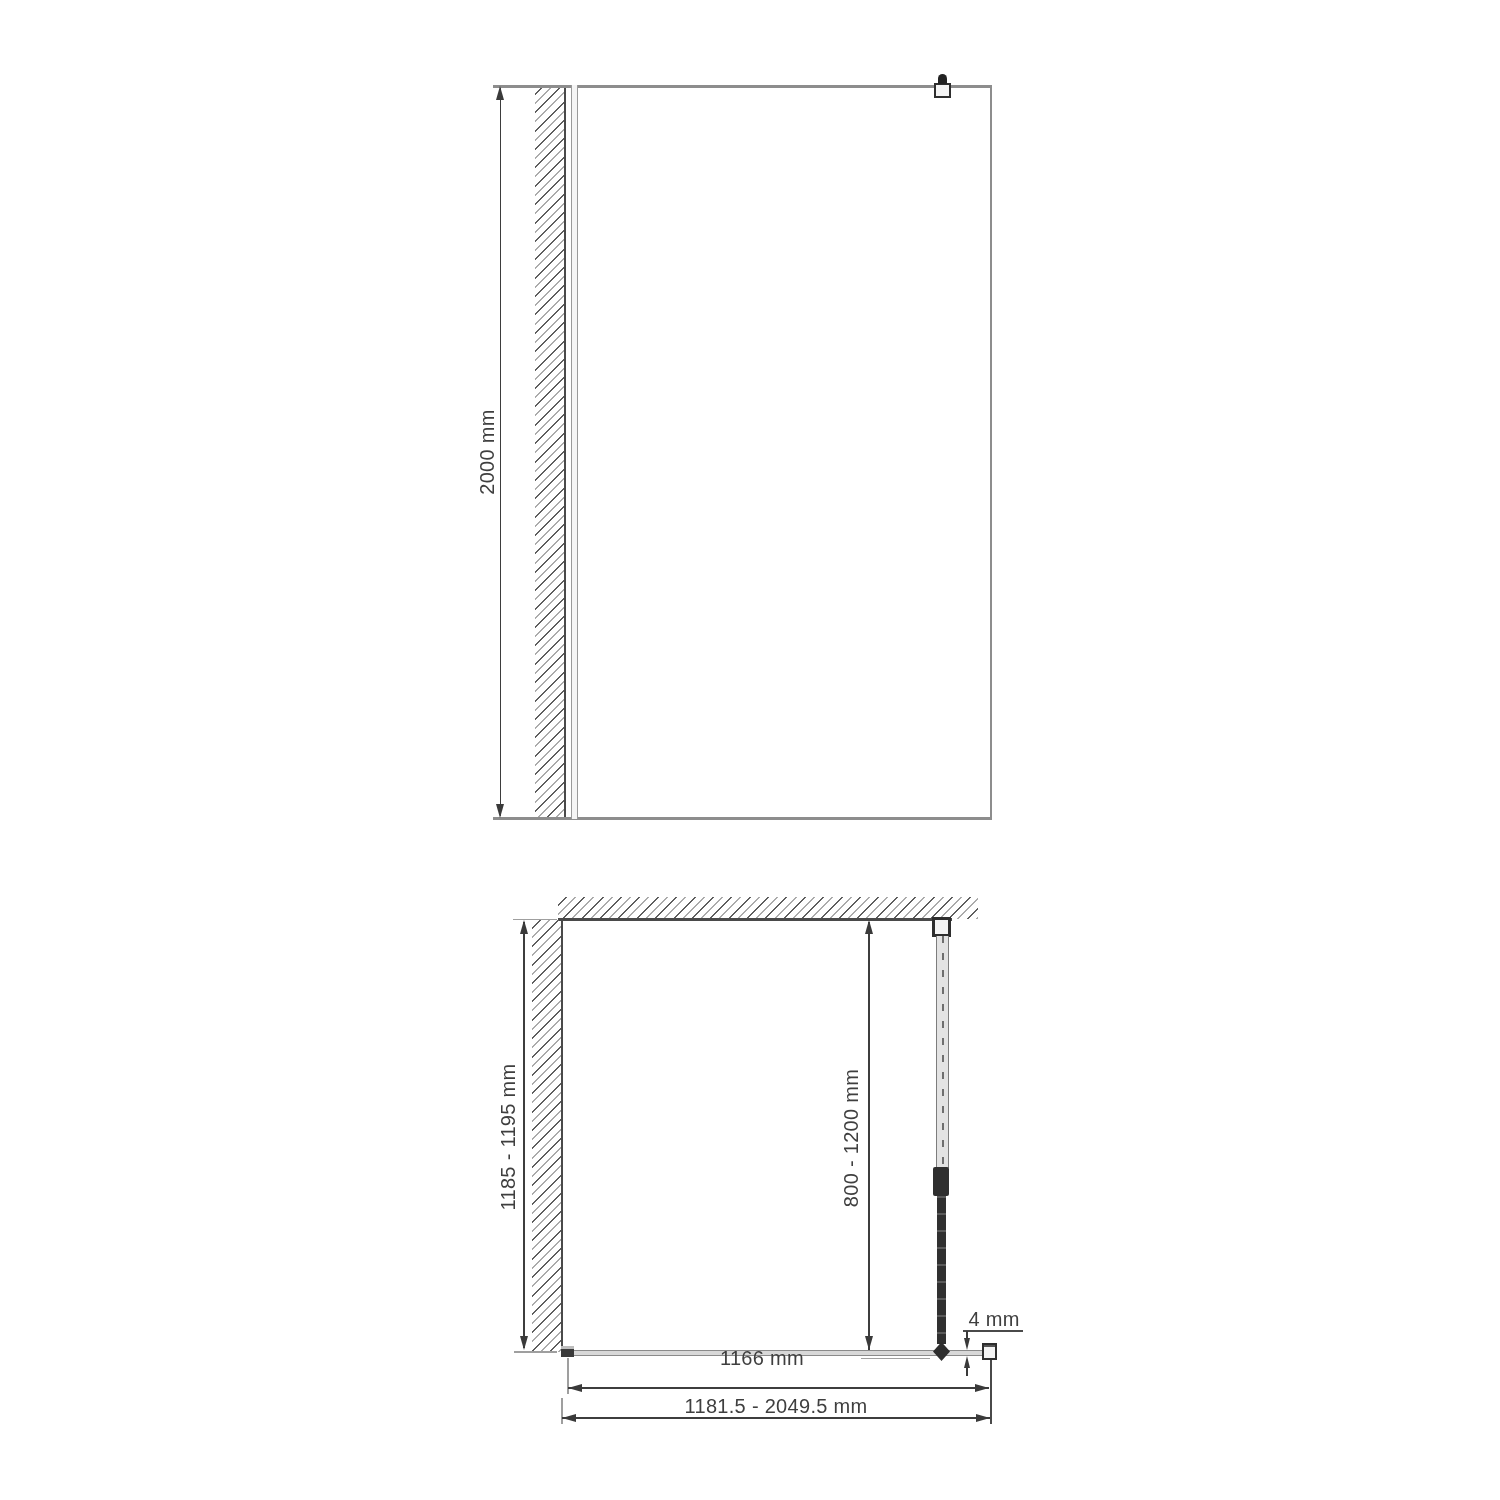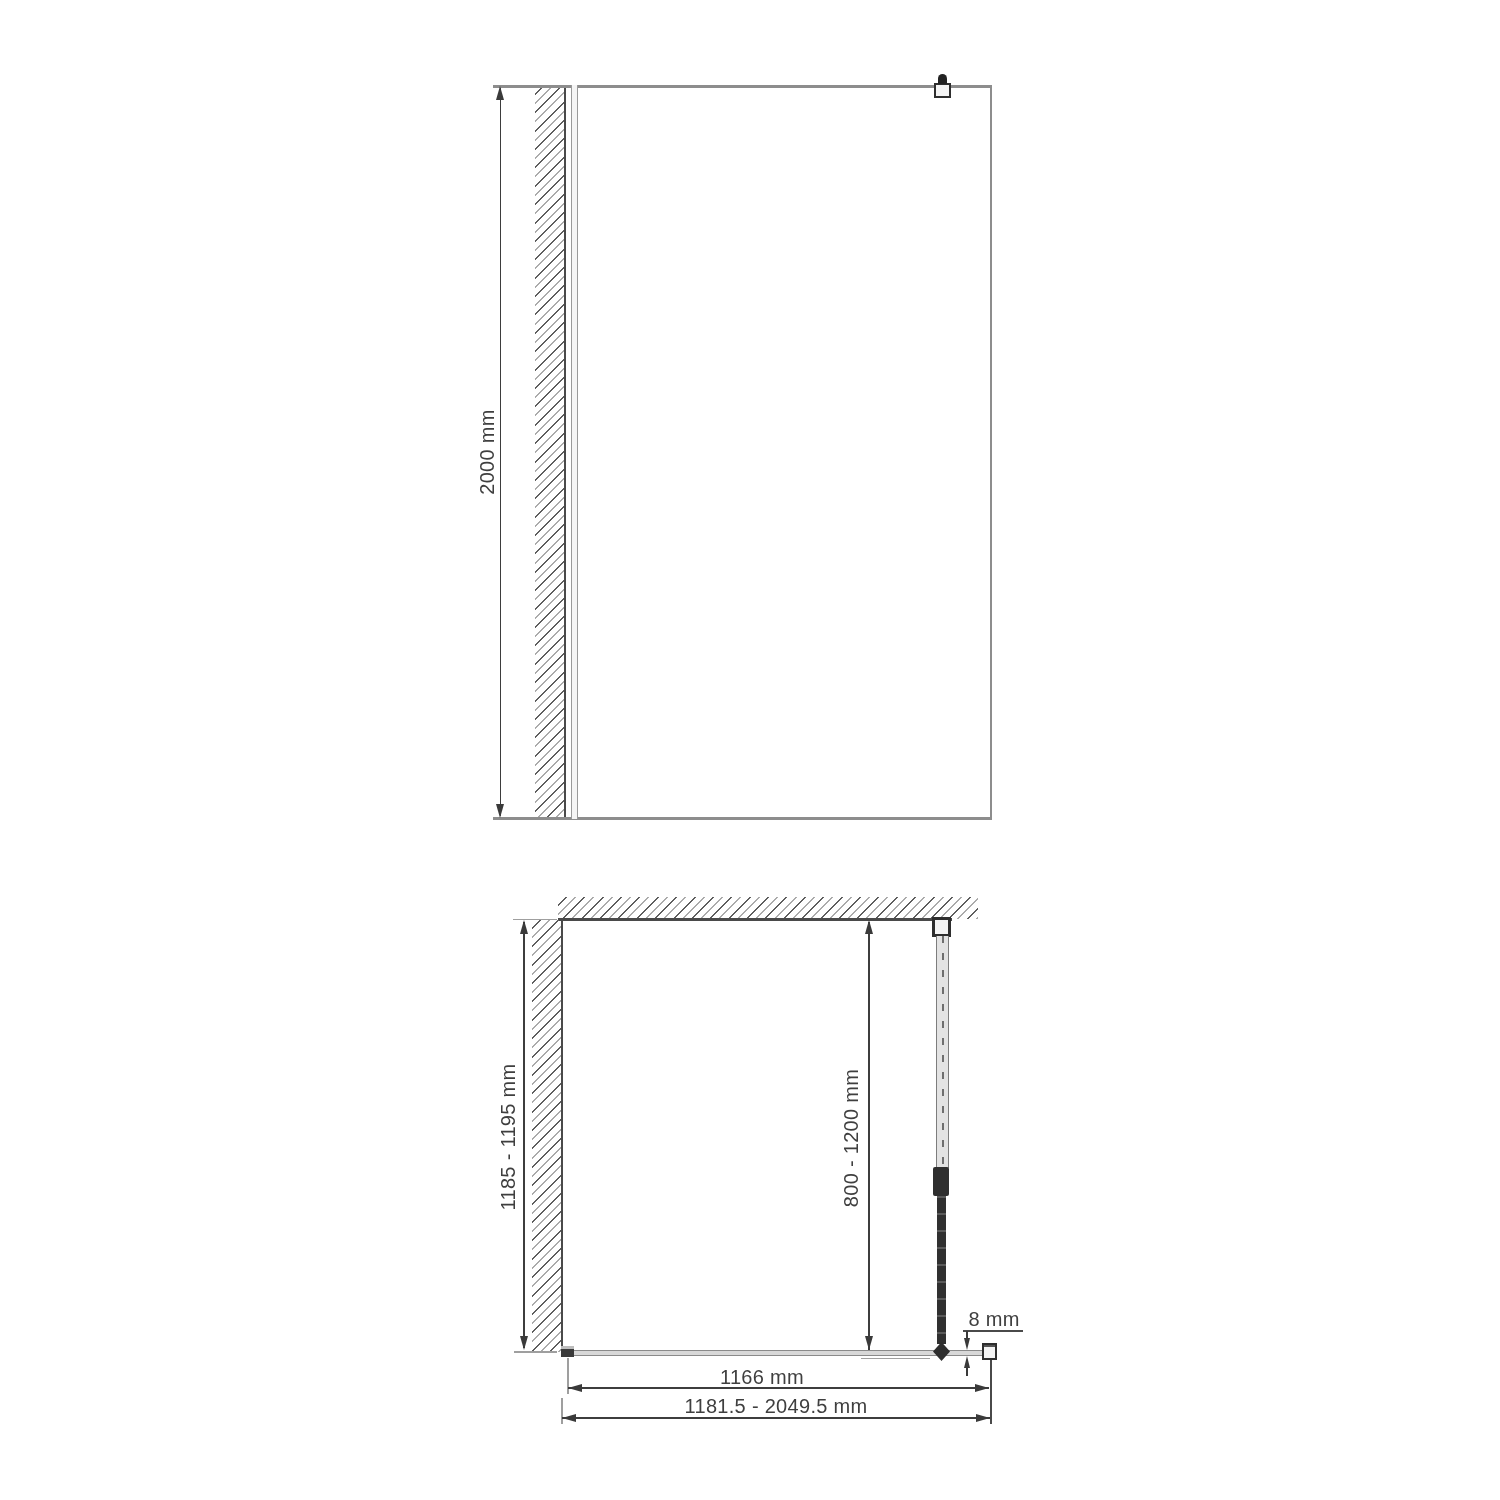--- a/index.html
+++ b/index.html
@@ -107,33 +107,33 @@
     <div class="arr arr-up" style="left:519.8px;top:50px;"></div>
     <div class="arr arr-down" style="left:519.8px;top:466px;"></div>
     <div class="dimtext rot" style="left:508px;top:267px;">1185 - 1195 mm</div>
 
     <div class="dline" style="left:868px;top:52px;width:1.5px;height:428px;"></div>
     <div class="arr arr-up" style="left:864.8px;top:50px;"></div>
     <div class="arr arr-down" style="left:864.8px;top:466px;"></div>
     <div class="eline" style="left:861px;top:487.5px;width:69px;height:1.5px;"></div>
     <div class="dimtext rot" style="left:851px;top:268px;">800 - 1200 mm</div>
 
-    <div class="dimtext" style="left:994px;top:449px;">8 mm</div>
+    <div class="dimtext" style="left:994px;top:449px;">4 mm</div>
     <div class="eline" style="left:963px;top:460px;width:60px;height:1.5px;background:#4a4a4a;"></div>
     <div class="eline" style="left:966.3px;top:461px;width:1.5px;height:8px;background:#3a3a3a;"></div>
     <div class="arr arr-down-sm" style="left:963.5px;top:468px;"></div>
     <div class="arr arr-up-sm" style="left:963.5px;top:486px;"></div>
     <div class="eline" style="left:966.3px;top:498px;width:1.5px;height:8px;background:#3a3a3a;"></div>
 
     <div class="eline" style="left:567.3px;top:488px;width:1.5px;height:36px;"></div>
     <div class="eline" style="left:990px;top:490px;width:1.5px;height:64px;background:#4a4a4a;"></div>
     <div class="dline" style="left:568px;top:517px;width:421px;height:1.5px;"></div>
     <div class="arr arr-left" style="left:568px;top:514px;"></div>
     <div class="arr arr-right" style="left:975px;top:514px;"></div>
-    <div class="dimtext" style="left:762px;top:507px;">1166 mm</div>
+    <div class="dimtext" style="left:762px;top:488px;">1166 mm</div>
 
     <div class="eline" style="left:561.3px;top:528px;width:1.5px;height:26px;"></div>
     <div class="dline" style="left:562px;top:547px;width:428px;height:1.5px;"></div>
     <div class="arr arr-left" style="left:562px;top:544px;"></div>
     <div class="arr arr-right" style="left:976px;top:544px;"></div>
     <div class="dimtext" style="left:776px;top:536px;">1181.5 - 2049.5 mm</div>
   </div>
 
 </div>
 

